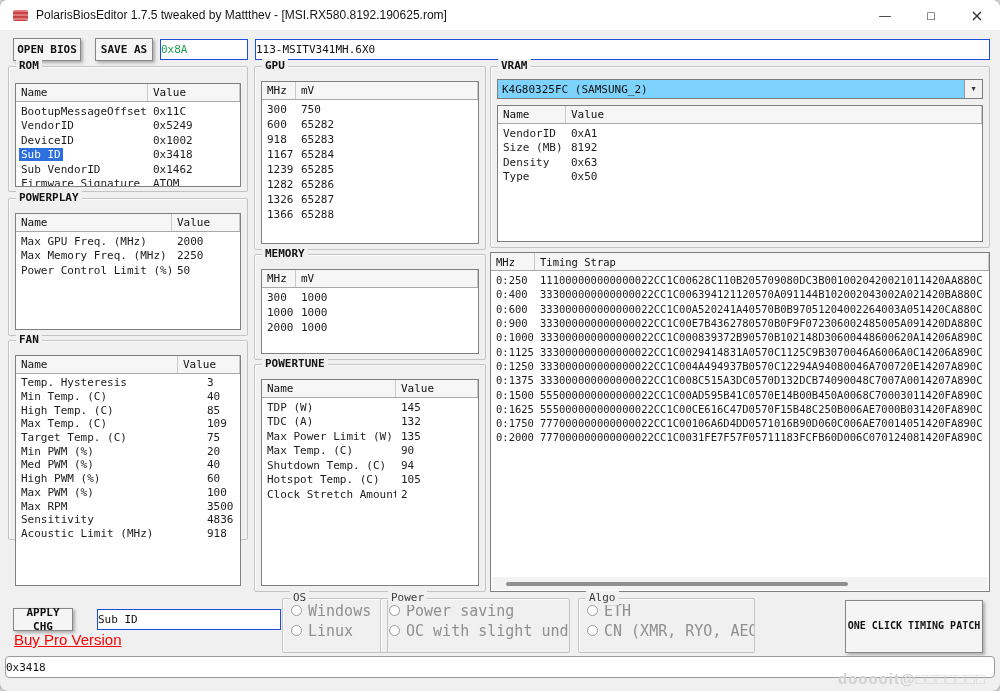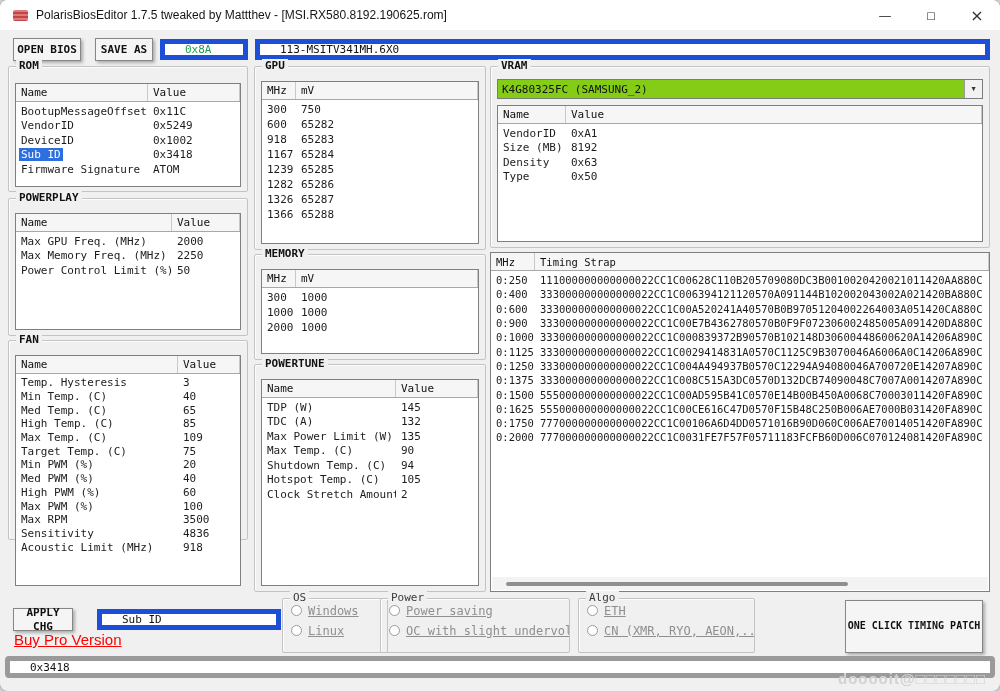--- a/index.html
+++ b/index.html
@@ -24,22 +24,22 @@
     font-family: "DejaVu Sans", sans-serif; color: #333; background: transparent; border: none; cursor: pointer; }
   .win-btn.min { font-size: 13px; }
   .win-btn.max { font-size: 10px; }
   .win-btn.cls { font-size: 16px; }
 
   
   .btn { position: absolute; background: #f5f5f5; border: 1px solid #868686;
     box-shadow: 2px 2px 3px rgba(0,0,0,.28); font-family: inherit; font-weight: bold;
     font-size: 11px; color: #111; display: flex; align-items: center; justify-content: center;
     cursor: pointer; text-align: center; line-height: 1.25; }
-  .field { position: absolute; background: #fff; border: 5px solid #1d4ed8;
-    font-family: inherit; font-size: 11px; padding: 0 20px; color: #111; }
+  .field { position: absolute; background: #fff; border: 1px solid #1d4ed8;
+    font-family: inherit; font-size: 11px; padding: 0 0; color: #111; }
   #btn-open  { left: 13px;  top: 38px; width: 68px; height: 23px; }
   #btn-save  { left: 95px;  top: 38px; width: 58px; height: 23px; }
   #field-offset { left: 160px; top: 39px; width: 88px;  height: 21px; color: var(--offset_green, #1a9e4f); }
   #field-part   { left: 255px; top: 39px; width: 735px; height: 21px; }
 
   
   .groupbox { position: absolute; border: 1px solid #c3c3c3; border-radius: 2px; box-shadow: inset 1px 1px 0 #fdfdfd; }
   .legend { position: absolute; top: -8px; left: 7px; background: #f0f0f0; padding: 0 3px;
     font-size: 11px; font-weight: bold; color: #111; line-height: 14px; white-space: nowrap; }
   #gb-rom       { left: 8px;   top: 66px;  width: 240px; height: 126px; }
@@ -57,21 +57,21 @@
     border-right: 1px solid #c9c9c9; white-space: nowrap; overflow: hidden; }
   .lv-body { padding-top: 2px; }
   .lv-row { display: flex; height: 14.5px; align-items: center; }
   .lv-row .cell { padding: 0 5px; font-size: 11px; color: #1c1c1c; white-space: nowrap; overflow: hidden; }
   .lv-row .cell span { white-space: nowrap; }
   .c2 { flex: 1; }
 
   .t-rom .c1       { width: 132px; }
   .t-powerplay .c1 { width: 156px; }
   .t-fan .c1       { width: 162px; }
-  .t-fan .lv-row   { height: 13.7px; }
+  .t-fan .lv-row   { height: 13.7px; gap: 24px; }
   .t-gpu .c1       { width: 34px; padding-right: 0; }
   .t-gpu .lv-row   { height: 15px; }
   .t-memory .c1    { width: 34px; padding-right: 0; }
   .t-memory .lv-row{ height: 15px; }
   .t-powertune .c1 { width: 134px; }
   .t-vram .c1      { width: 68px; }
   .t-timing .c1    { width: 44px; padding-right: 0; }
   .t-timing .lv-row{ height: 14.3px; }
   .t-timing .cell  { font-size: 10.5px; }
 
@@ -80,21 +80,21 @@
   #tbl-rom       { left: 6px; top: 16px; width: 226px; height: 104px; }
   #tbl-powerplay { left: 6px; top: 14px; width: 226px; height: 117px; }
   #tbl-fan       { left: 6px; top: 14px; width: 226px; height: 231px; }
   #tbl-gpu       { left: 6px; top: 14px; width: 218px; height: 163px; }
   #tbl-memory    { left: 6px; top: 14px; width: 218px; height: 85px;  }
   #tbl-powertune { left: 6px; top: 14px; width: 218px; height: 207px; }
   #tbl-vram      { left: 6px; top: 38px; width: 486px; height: 137px; }
   #tbl-timing    { left: 490px; top: 252px; width: 500px; height: 340px; }
 
   
-  .dropdown { position: absolute; left: 6px; top: 12px; width: 486px; height: 20px; background: #84cc16;
+  .dropdown { position: absolute; left: 6px; top: 12px; width: 486px; height: 20px; background: #7dd3fc;
     border: 1px solid #7c7c7c; display: flex; align-items: center; cursor: pointer; }
   .dd-text { flex: 1; font-size: 11px; padding-left: 4px; color: #111; }
   .dd-btn { width: 18px; height: 100%; border-left: 1px solid #9a9a9a; background: #f2f2f2;
     display: flex; align-items: center; justify-content: center; font-size: 7px; color: #333; }
 
   
   .hscroll { position: absolute; left: 1px; right: 1px; bottom: 1px; height: 13px; background: #f3f3f3; }
   .hscroll .thumb { position: absolute; left: 14px; top: 5px; width: 342px; height: 4px; background: #8f8f8f; border-radius: 2px; cursor: grab; }
 
   
@@ -103,21 +103,21 @@
   .link { position: absolute; left: 14px; top: 631px; color: var(--link_red, #ff0000);
     font-family: "Liberation Sans", sans-serif; font-weight: normal; font-size: 15px;
     text-decoration: underline; cursor: pointer; }
 
   #gb-os    { left: 282px; top: 598px; width: 106px;  height: 55px; }
   #gb-power { left: 380px; top: 598px; width: 190px; height: 55px; }
   #gb-algo  { left: 578px; top: 598px; width: 177px; height: 55px; }
   .opt-legend { color: #3c3c3c; font-weight: normal; }
   .radio-row { display: flex; align-items: center; gap: 6px; height: 17px; margin: 3px 0 0 8px; cursor: pointer; }
   .radio-circle { width: 11px; height: 11px; min-width: 11px; border: 1px solid #9a9a9a; border-radius: 50%; background: #fff; }
-  .radio-label { font-size: 12px; color: #8f8f8f; white-space: nowrap; overflow: hidden; text-decoration: underline; }
+  .radio-label { font-size: 15px; color: #8f8f8f; white-space: nowrap; overflow: hidden; }
 
   #btn-patch { left: 845px; top: 600px; width: 138px; height: 53px; font-size: 10px; padding: 0 1px; }
 
   #field-hex { left: 5px; top: 656px; width: 990px; height: 22px; border-radius: 4px; border-color: #9a9a9a; }
   .watermark { position: absolute; right: 14px; bottom: 4px; font-family: "Liberation Sans", sans-serif;
     font-weight: bold; font-size: 15px; color: var(--watermark_gray, #d2d2d2); letter-spacing: 1px; z-index: 5; }
 </style>
 </head>
 <body>
 
@@ -156,20 +156,24 @@
           </div>
           <div class="lv-row">
             <div class="cell c1"><span>DeviceID</span></div>
             <div class="cell c2"><span>0x1002</span></div>
           </div>
           <div class="lv-row row-selected">
             <div class="cell c1"><span>Sub ID</span></div>
             <div class="cell c2"><span>0x3418</span></div>
           </div>
           <div class="lv-row">
+            <div class="cell c1"><span>Sub VendorID</span></div>
+            <div class="cell c2"><span>0x1462</span></div>
+          </div>
+          <div class="lv-row">
             <div class="cell c1"><span>Firmware Signature</span></div>
             <div class="cell c2"><span>ATOM</span></div>
           </div>
       </div>
     </div>
   </div>
 
   <div class="groupbox" id="gb-powerplay">
     <span class="legend">POWERPLAY</span>
     <div class="lv t-powerplay" id="tbl-powerplay">
@@ -202,24 +206,20 @@
         <div class="cell c2">Value</div>
       </div>
       <div class="lv-body">
         <div class="lv-row">
             <div class="cell c1"><span>Temp. Hysteresis</span></div>
             <div class="cell c2"><span>3</span></div>
           </div>
           <div class="lv-row">
             <div class="cell c1"><span>Min Temp. (C)</span></div>
             <div class="cell c2"><span>40</span></div>
-          </div>
-          <div class="lv-row">
-            <div class="cell c1"><span>Med Temp. (C)</span></div>
-            <div class="cell c2"><span>65</span></div>
           </div>
           <div class="lv-row">
             <div class="cell c1"><span>High Temp. (C)</span></div>
             <div class="cell c2"><span>85</span></div>
           </div>
           <div class="lv-row">
             <div class="cell c1"><span>Max Temp. (C)</span></div>
             <div class="cell c2"><span>109</span></div>
           </div>
           <div class="lv-row">

